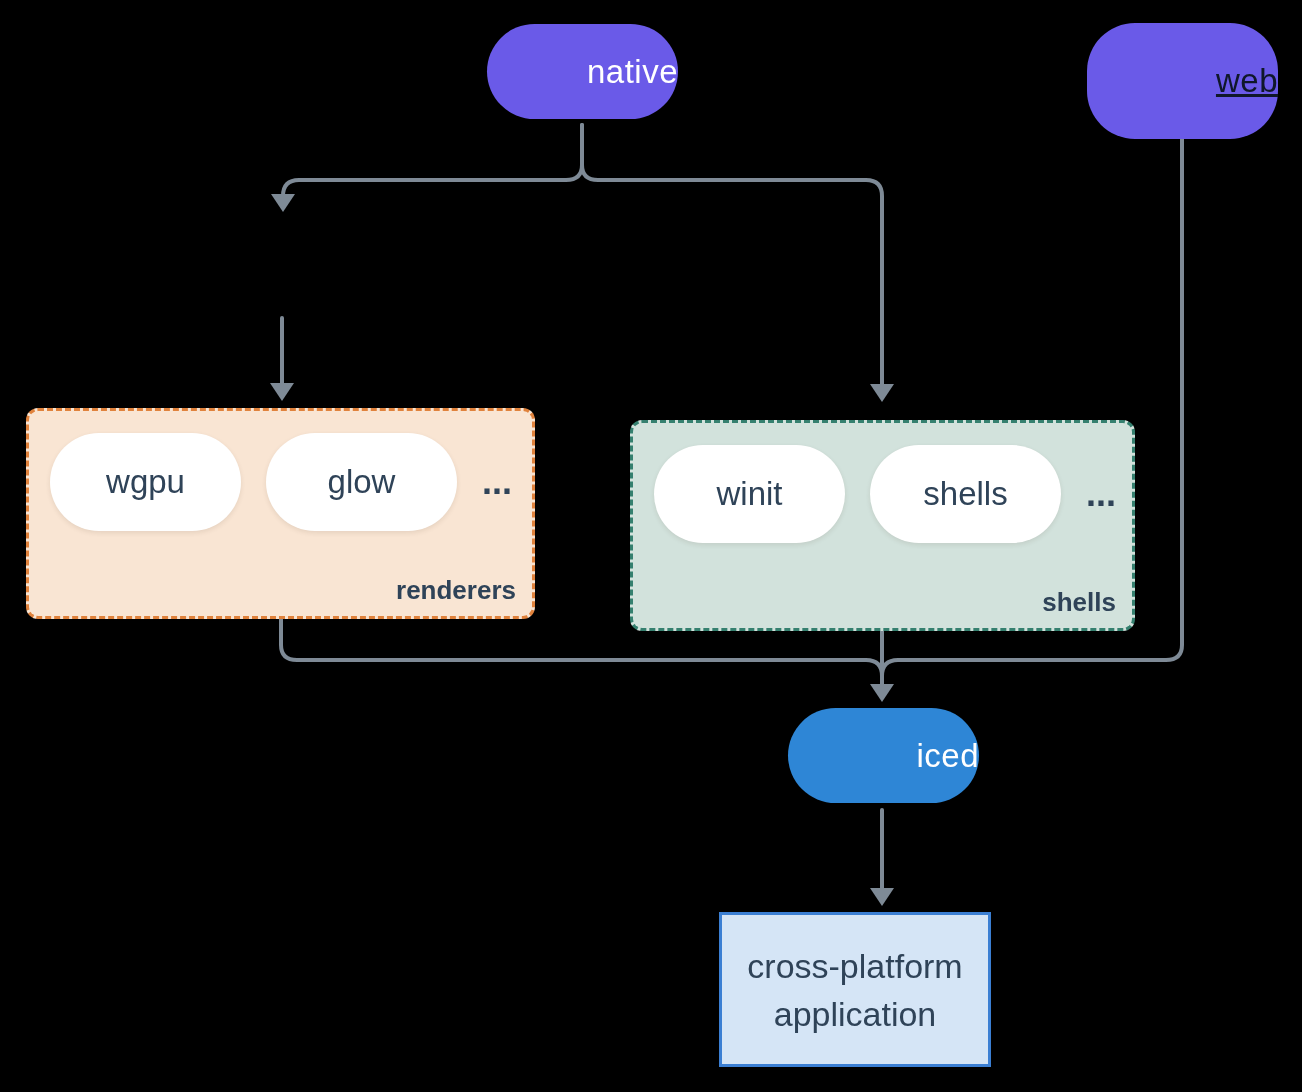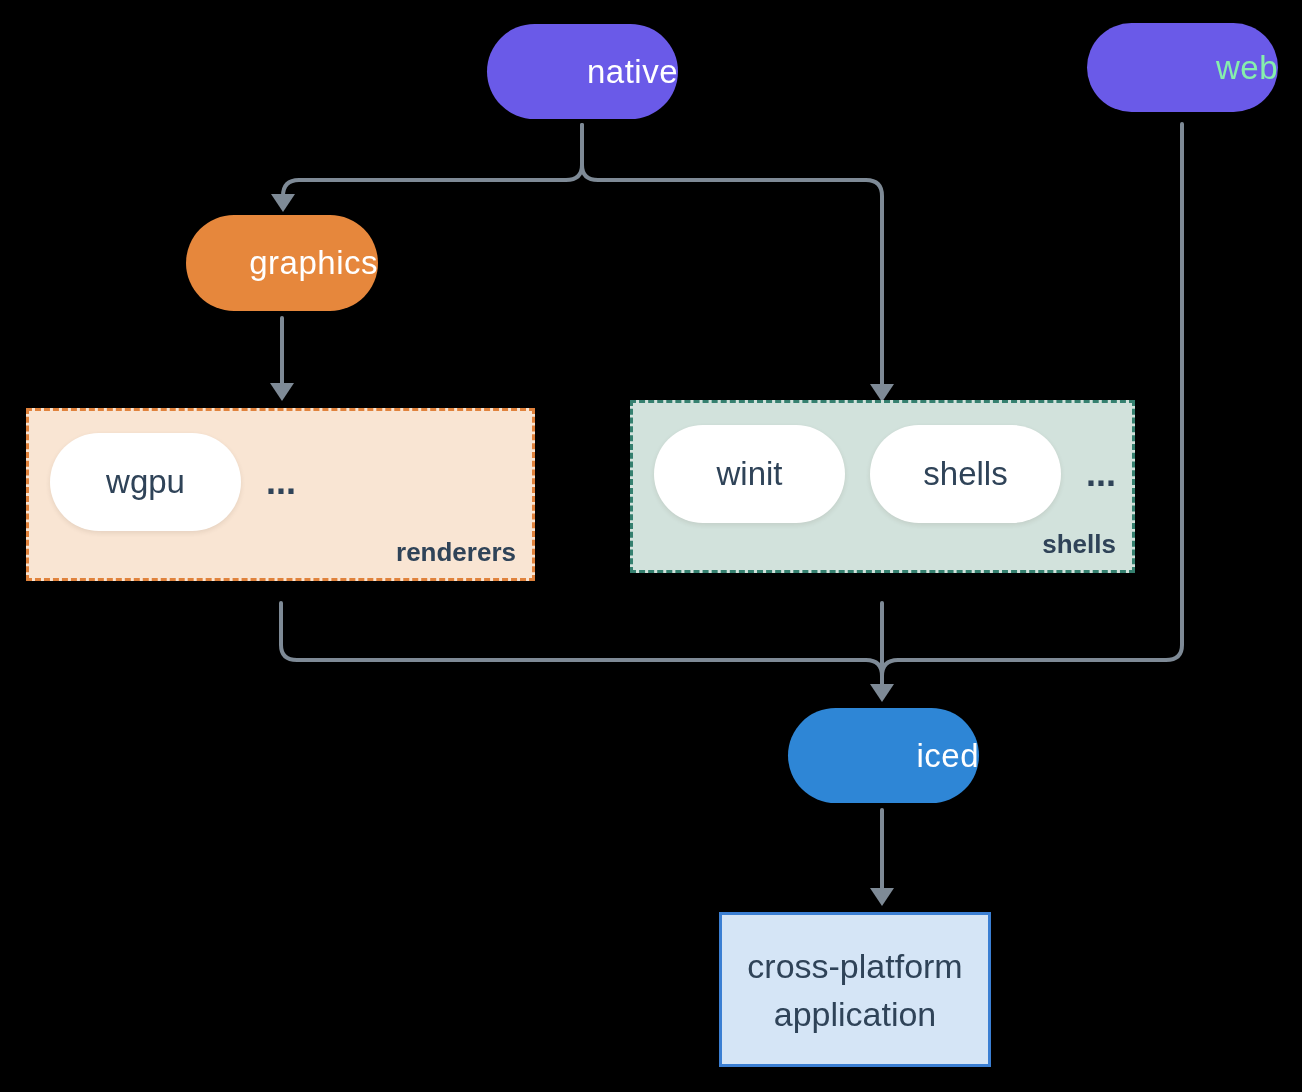--- a/index.html
+++ b/index.html
@@ -18,37 +18,38 @@
   .pill {
     position: absolute;
     display: flex;
     align-items: center;
     justify-content: flex-end;
     border-radius: 48px;
     font-size: 33px;
     letter-spacing: 0.5px;
   }
   .pill-native   { left:487px; top:24px;  width:191px; height:95px; background:var(--purple,#6A5AE8); color:#fff; }
-  .pill-web      { left:1087px; top:23px; width:191px; height:89px; background:var(--purple,#6A5AE8); color:#86efac; }
+  .pill-web      { left:1087px; top:23px; width:191px; height:116px; background:var(--purple,#6A5AE8); color:#0f172a;text-decoration:underline; }
   .pill-graphics { left:186px; top:215px; width:192px; height:96px; background:var(--orange,#E6873C); color:#fff; }
   .pill-iced     { left:788px; top:708px; width:191px; height:95px; background:var(--blue,#2E86D6); color:#fff; }
 
   .group {
     position: absolute;
     box-sizing: border-box;
     width: 509px;
-    height: 173px;
+    height: 211px;
+    border-radius: 12px;
   }
   .group-renderers {
     left: 26px; top: 408px;
     background: var(--peach, #F9E5D3);
     border: 3px dashed var(--orange-border, #E0823C);
   }
   .group-shells {
-    left: 630px; top: 400px;
+    left: 630px; top: 420px;
     width: 505px;
     background: var(--sage, #D2E2DC);
     border: 3px dashed var(--teal-border, #35806F);
   }
   .group-row {
     display: flex;
     align-items: center;
     padding: 22px 0 0 21px;
     gap: 25px;
   }
@@ -116,28 +117,28 @@
     <path class="edge" d="M 882 810 L 882 888"></path>
     <polygon class="arrowhead" points="870,888 894,888 882,906"></polygon>
   </svg>
 
   <div class="pill pill-native">
     <span>native</span>
   </div>
   <div class="pill pill-web">
     <span>web</span>
   </div>
-  <div class="pill pill-graphics">
-    <span>graphics</span>
-  </div>
 
   <div class="group group-renderers">
     <div class="group-row">
       <div class="white-pill">
         <span>wgpu</span>
+      </div>
+      <div class="white-pill">
+        <span>glow</span>
       </div>
       <div class="ellipsis">...</div>
     </div>
     <div class="group-label">renderers</div>
   </div>
 
   <div class="group group-shells">
     <div class="group-row">
       <div class="white-pill">
         <span>winit</span>

